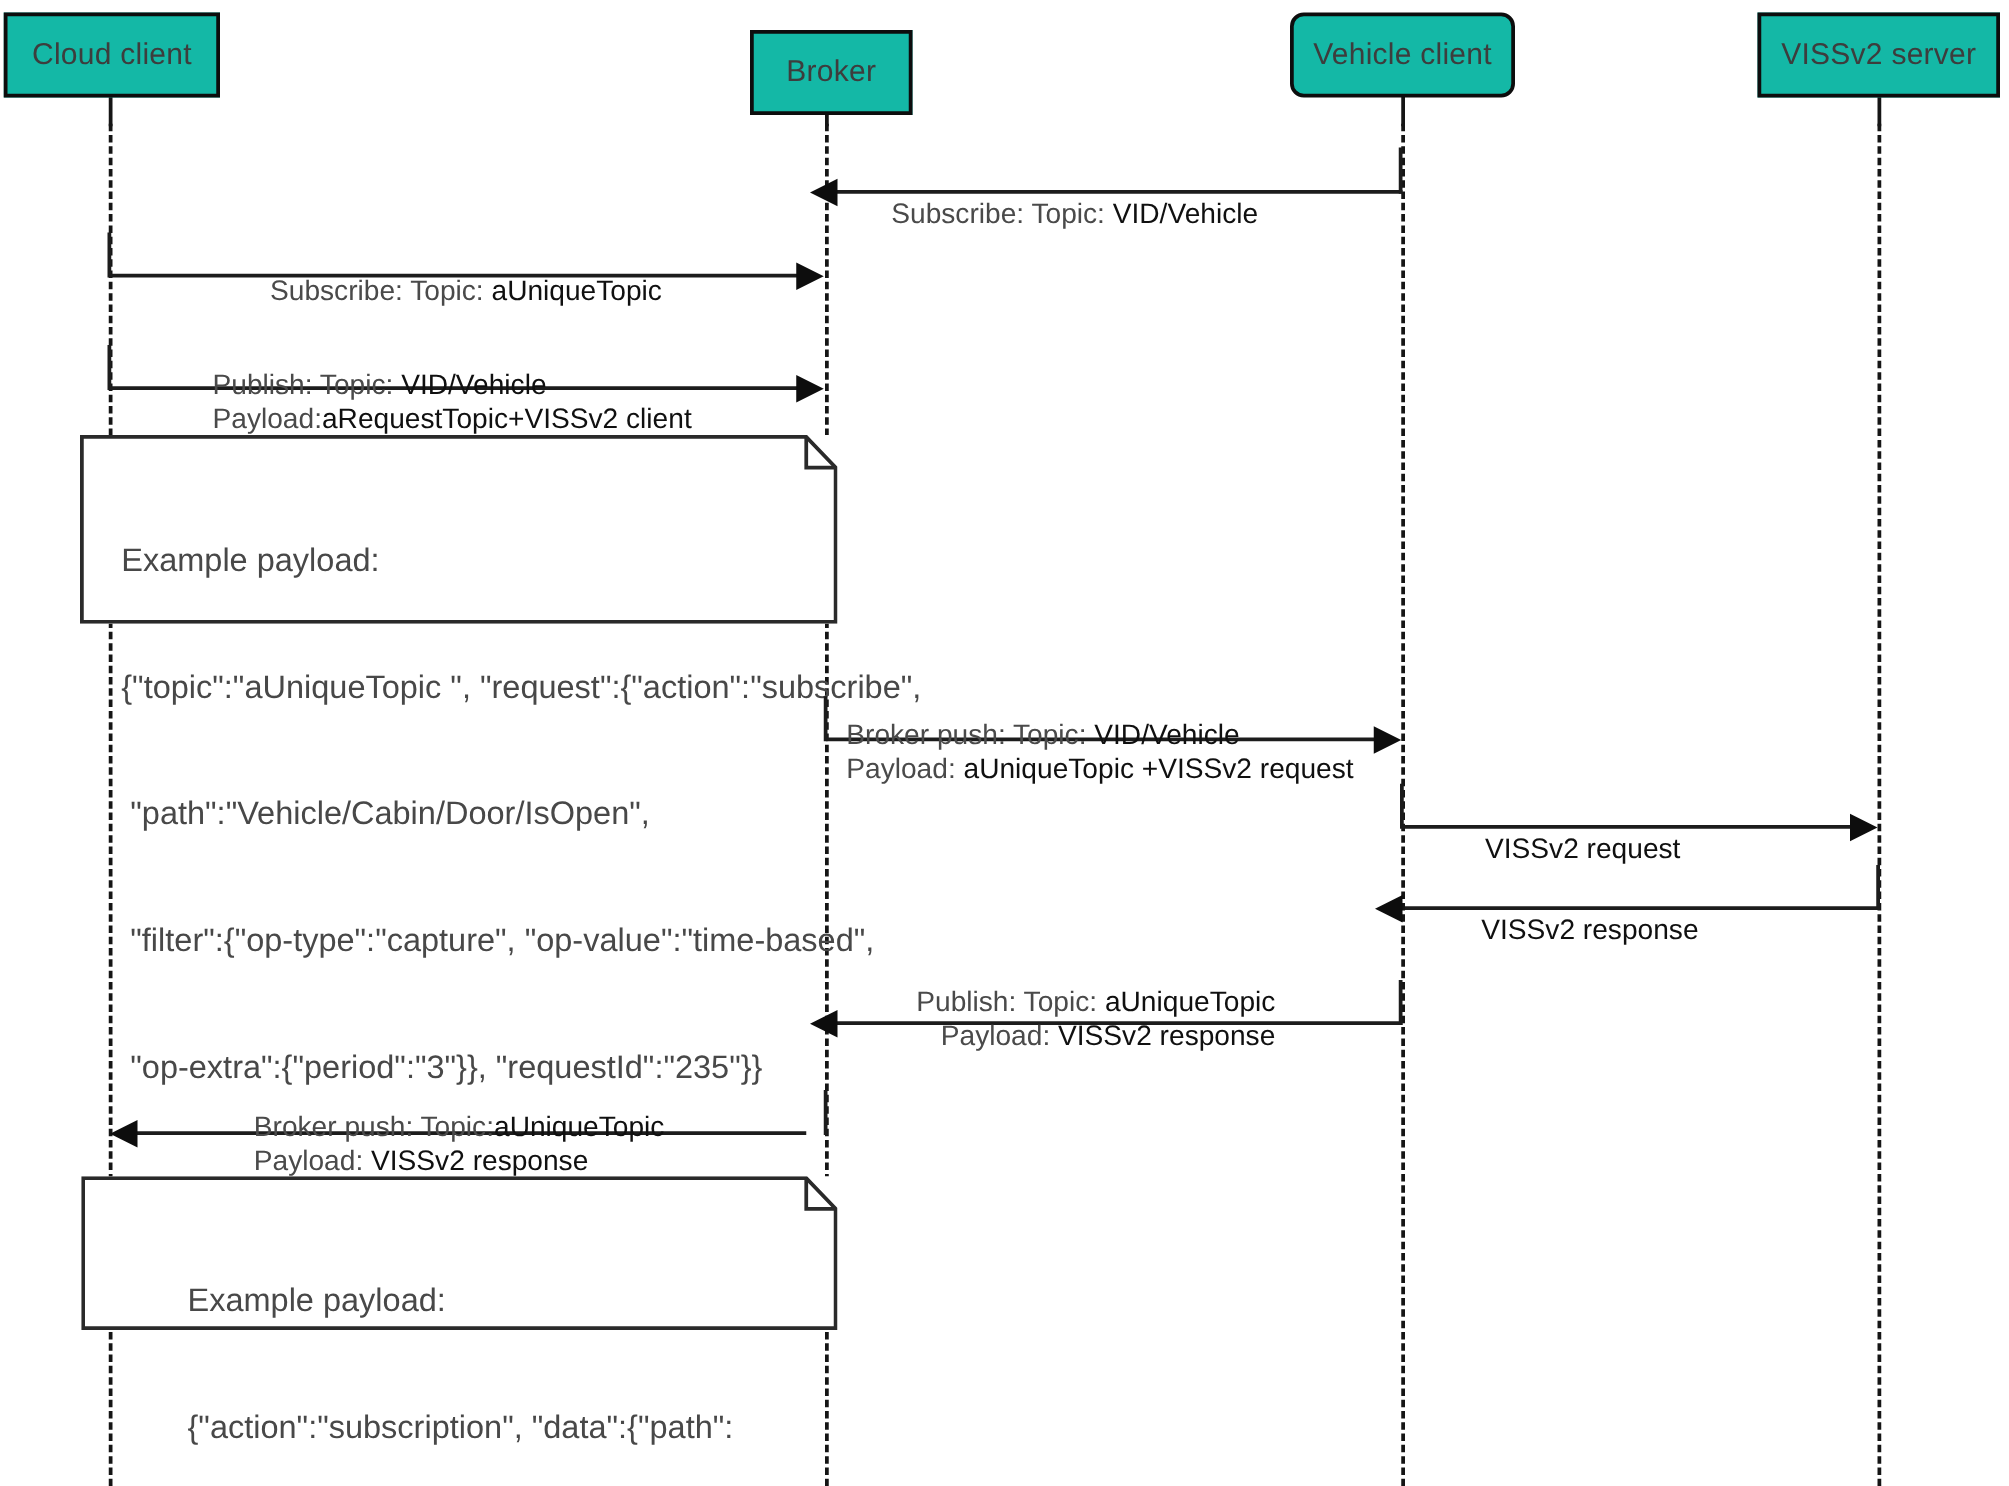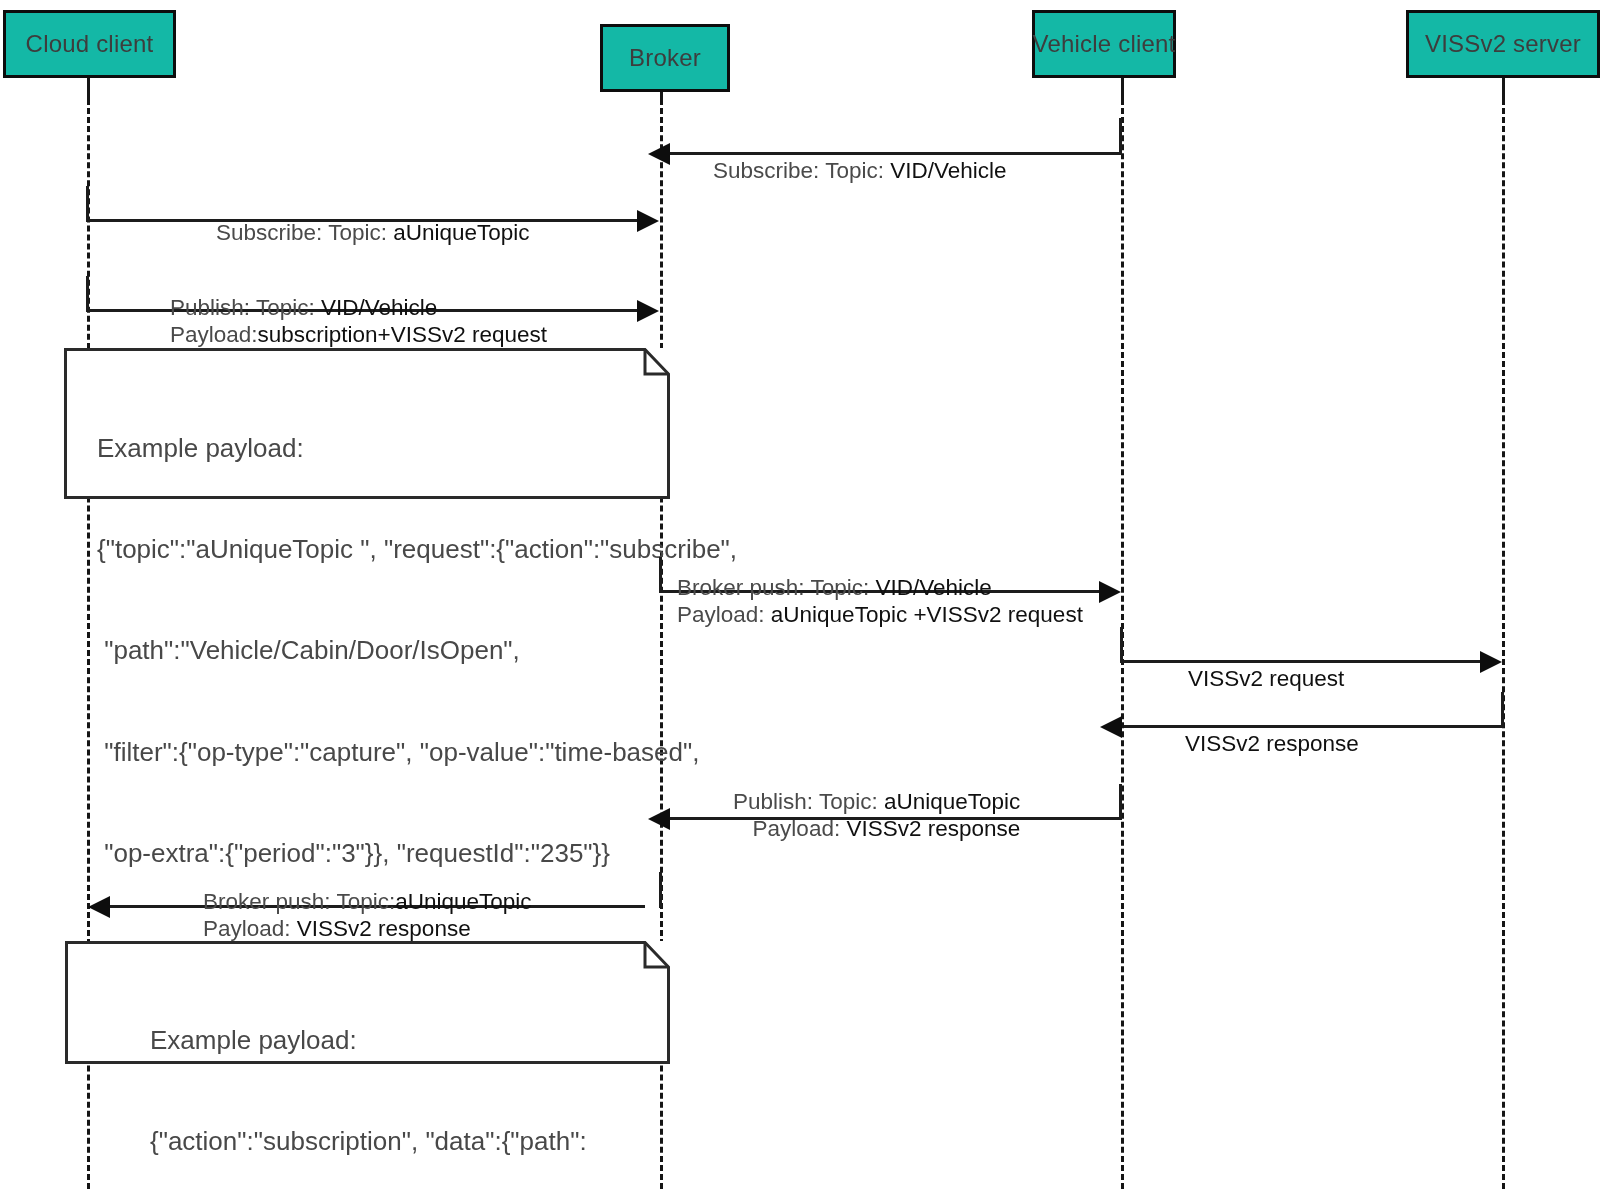--- a/index.html
+++ b/index.html
@@ -76,21 +76,21 @@
   <div class="lifeline" style="left:1502px;top:99px;height:1090px;"></div>
 
   <div class="actor-box" style="left:3px;top:10px;width:173px;height:68px;">
     <span>Cloud client</span>
   </div>
 
   <div class="actor-box" style="left:600px;top:24px;width:130px;height:68px;text-align:center;">
     <span>Broker</span>
   </div>
 
-  <div class="actor-box" style="left:1032px;top:10px;width:144px;height:68px;">
+  <div class="actor-box" style="left:1032px;top:10px;width:180px;height:68px;border-radius:11px;">
     <span>Vehicle client</span>
   </div>
 
   <div class="actor-box" style="left:1406px;top:10px;width:194px;height:68px;">
     <span>VISSv2 server</span>
   </div>
 
   <div class="msg" style="left:0;top:0;">
     <div class="msg-line" style="left:663px;top:152px;width:459px;"></div>
     <div class="msg-stub" style="left:1119px;top:118px;height:37px;"></div>
@@ -108,21 +108,21 @@
       <span>Subscribe: Topic: </span><span class="hl">aUniqueTopic</span>
     </div>
   </div>
 
   <div class="msg" style="left:0;top:0;">
     <div class="msg-line" style="left:88px;top:309px;width:557px;"></div>
     <div class="msg-stub" style="left:86px;top:276px;height:36px;"></div>
     <div class="arrowhead arrow-right" style="left:637px;top:300px;"></div>
     <div class="msg-label" style="left:170px;top:259px;">
       <span>Publish: Topic: </span><span class="hl">VID/Vehicle</span>
-      <span class="l2"><span>Payload:</span><span class="hl">subscription+VISSv2 request</span></span>
+      <span class="l2"><span>Payload:</span><span class="hl">aRequestTopic+VISSv2 client</span></span>
     </div>
   </div>
 
   <div class="note" style="left:64px;top:348px;width:606px;height:151px;">
     <svg width="606" height="151" viewBox="0 0 606 151">
       <path d="M1.5,1.5 L581,1.5 L604.5,26 L604.5,149.5 L1.5,149.5 Z" fill="#ffffff" stroke="#2a2a2a" stroke-width="3"></path>
       <path d="M581,1.5 L581,26 L604.5,26" fill="none" stroke="#2a2a2a" stroke-width="3"></path>
     </svg>
     <div class="note-text" style="left:33px;top:16px;">
       <span class="line">Example payload:</span>

